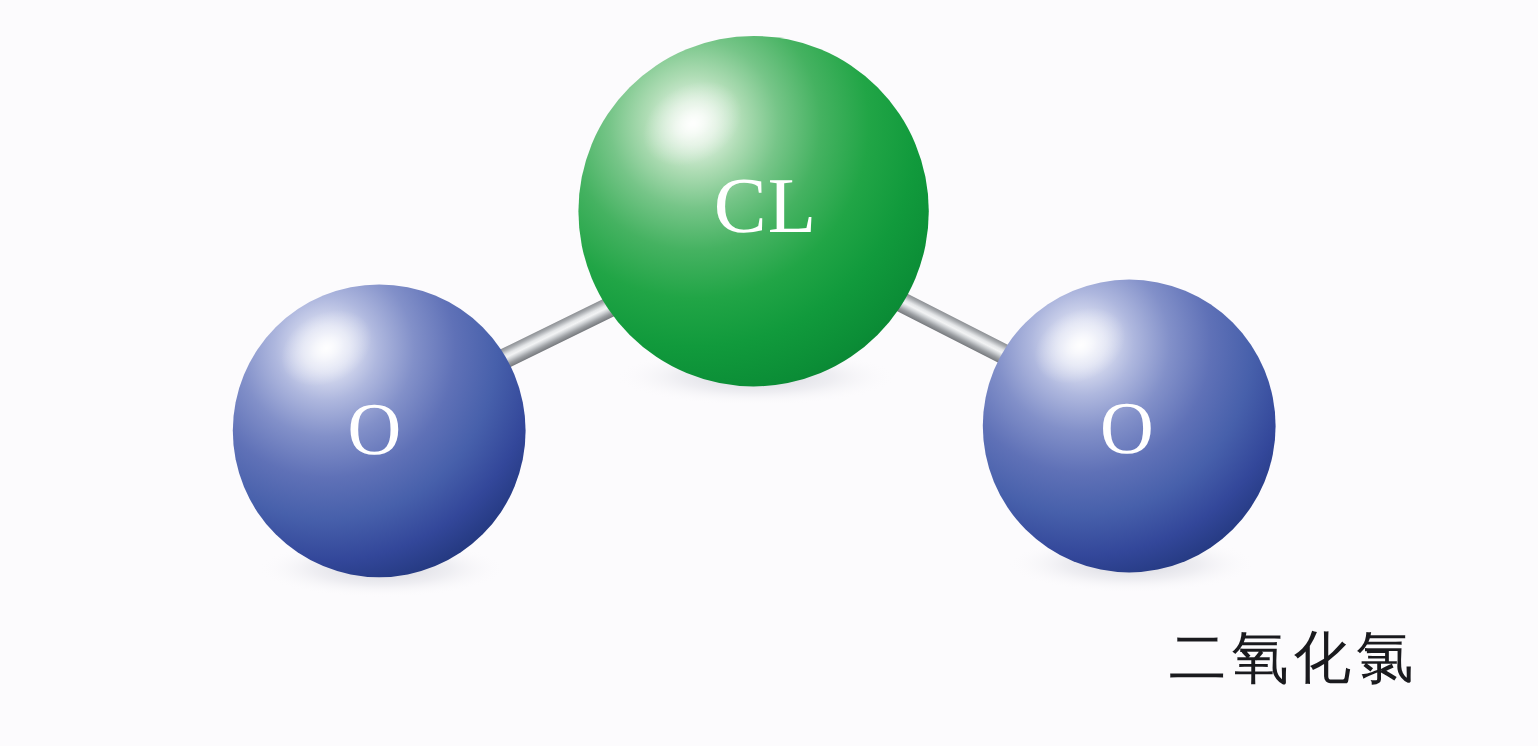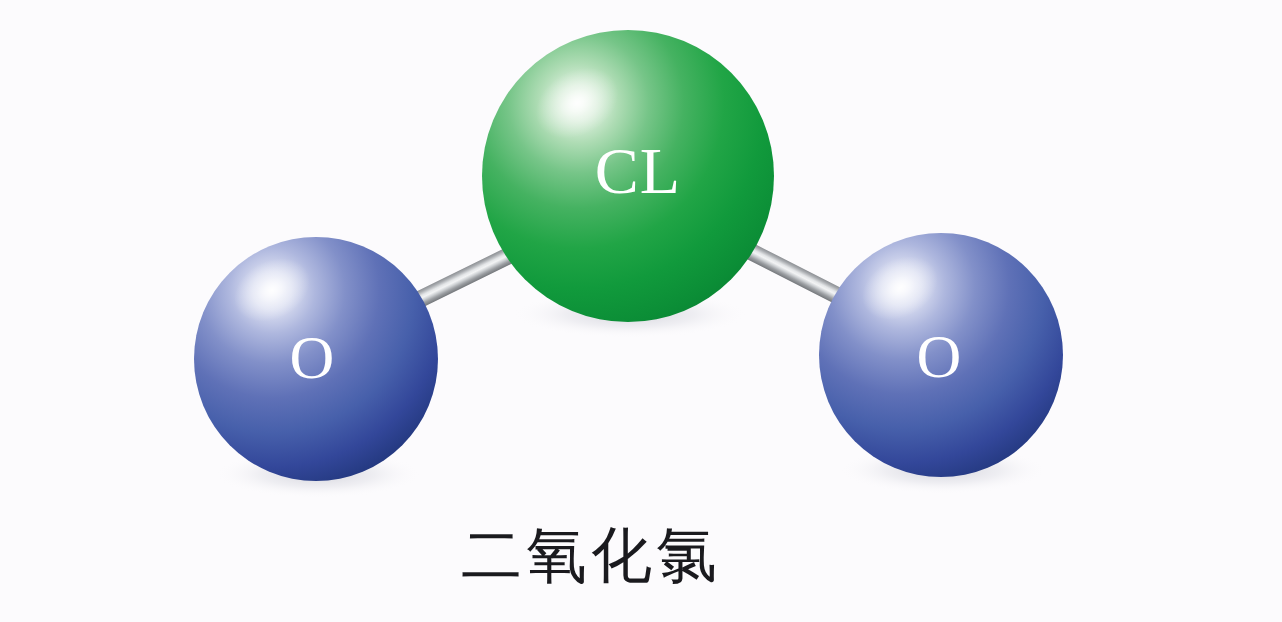--- a/index.html
+++ b/index.html
@@ -32,23 +32,23 @@
     font-family: "Liberation Serif", "DejaVu Serif", serif;
     fill: #ffffff;
     text-anchor: middle;
     dominant-baseline: middle;
   }
   .caption-text {
     position: absolute;
     left: 0;
     width: 1182px;
     top: 524px;
-    text-align: center;
+    text-align: right;
     font-family: "DejaVu Sans", "Liberation Sans", sans-serif;
-    font-size: 61px;
+    font-size: 48px;
     font-weight: 500;
     letter-spacing: 4px;
     color: #1a1a1e;
     line-height: 1;
     white-space: nowrap;
     user-select: none;
   }
 </style>
 </head>
 <body>

